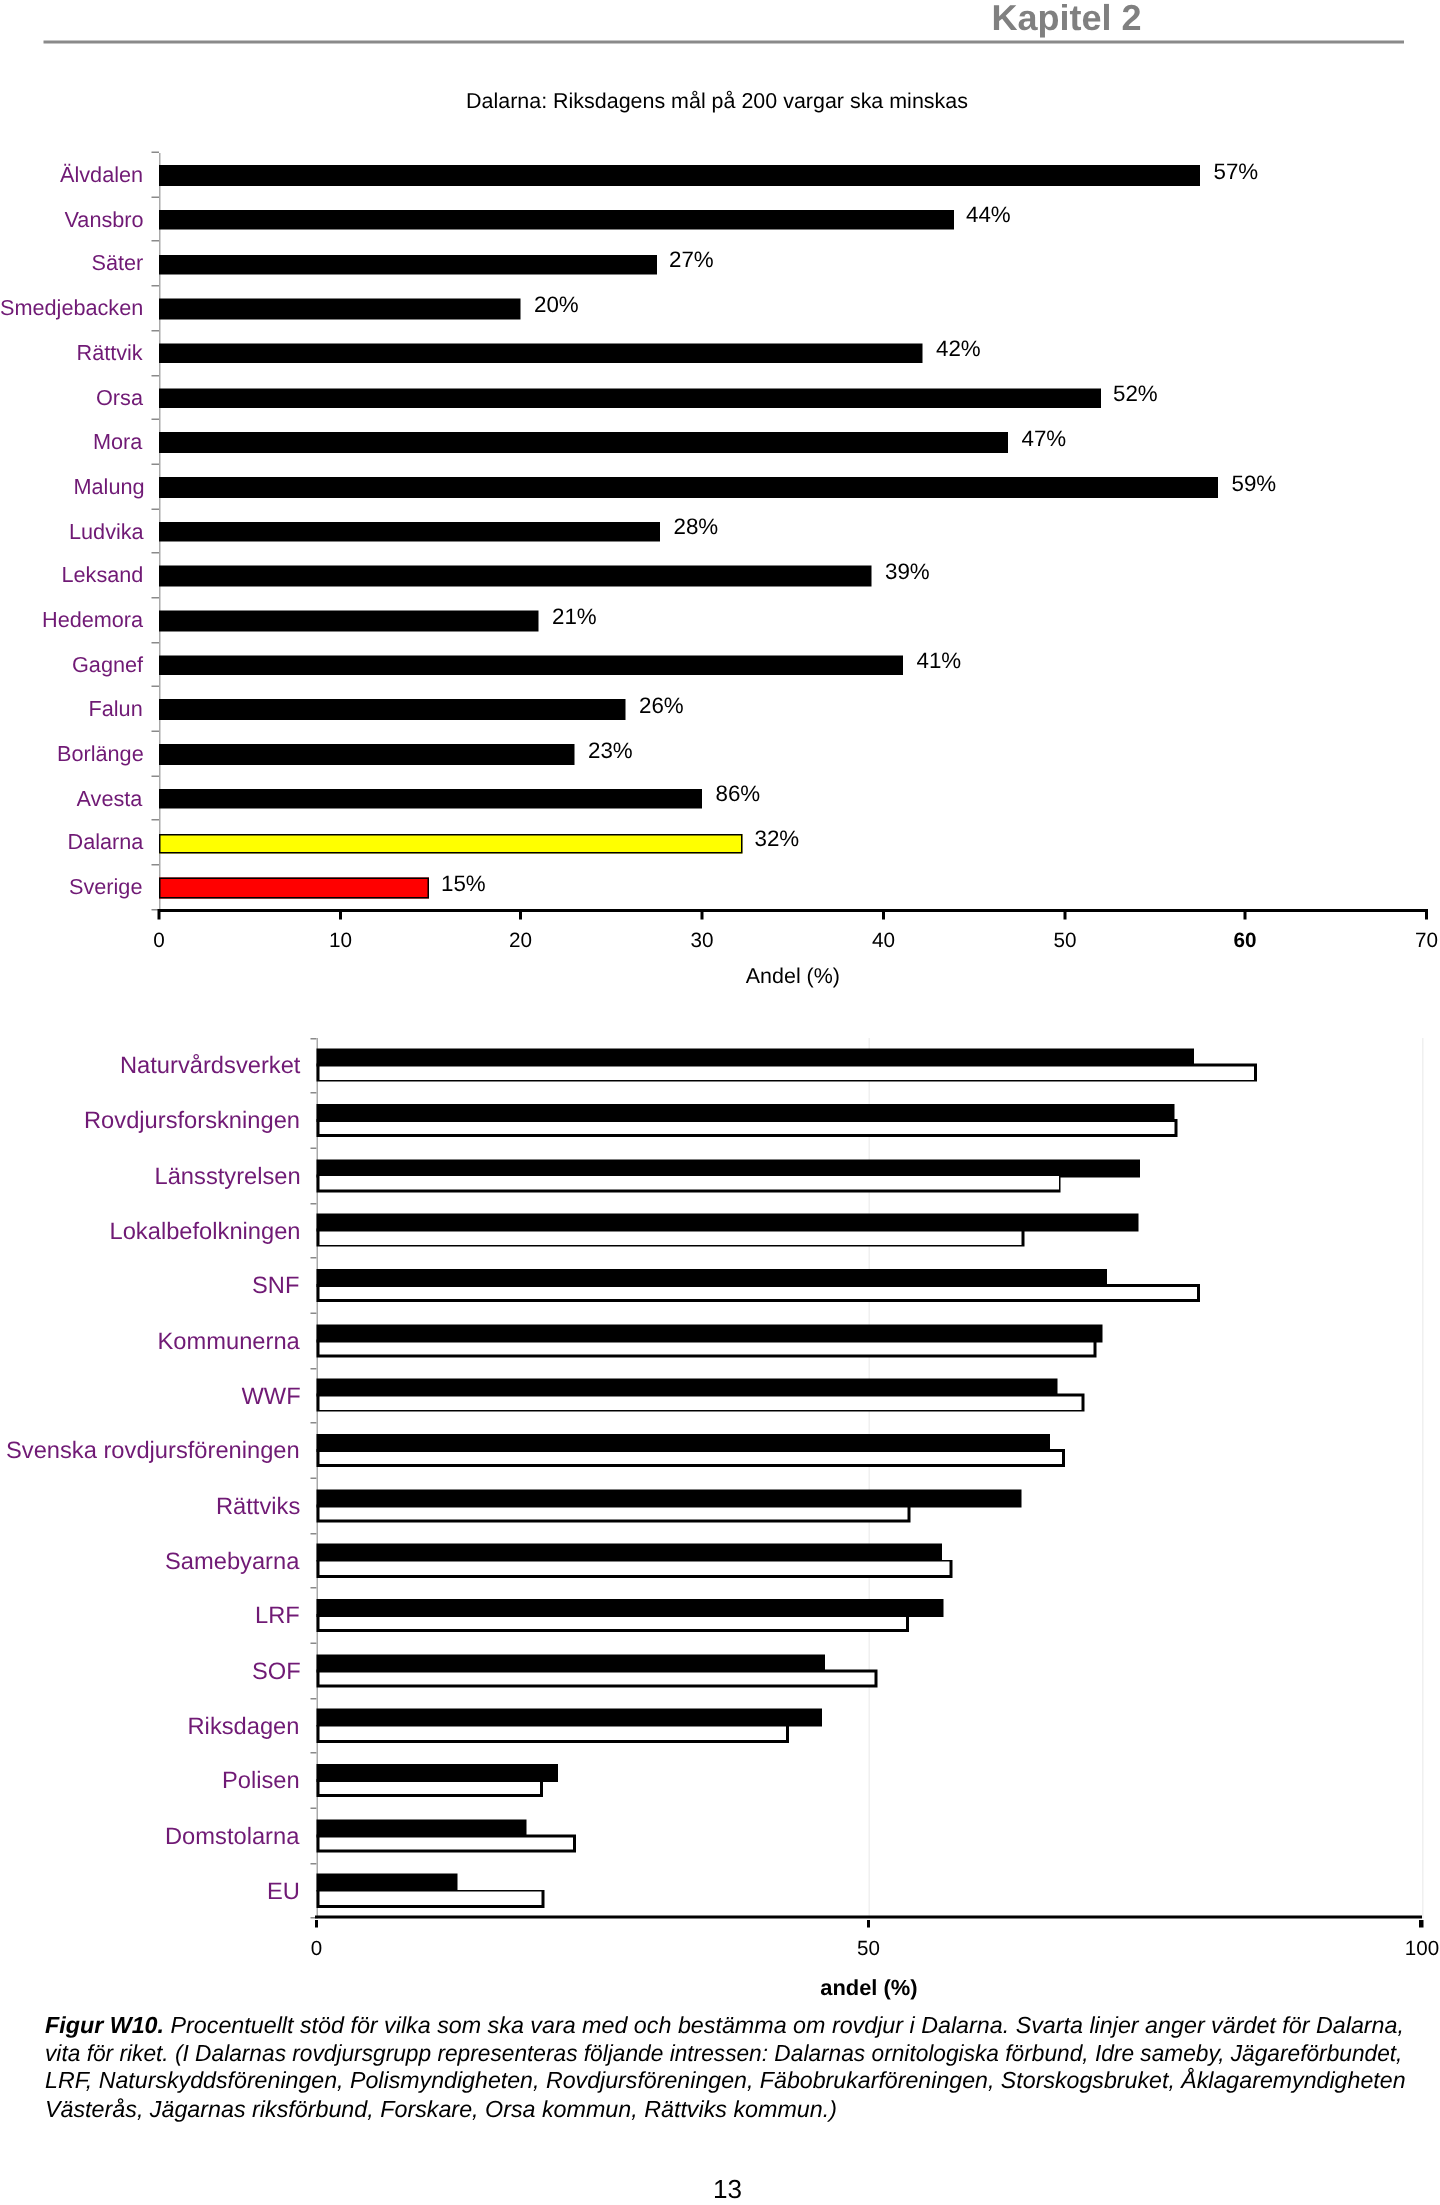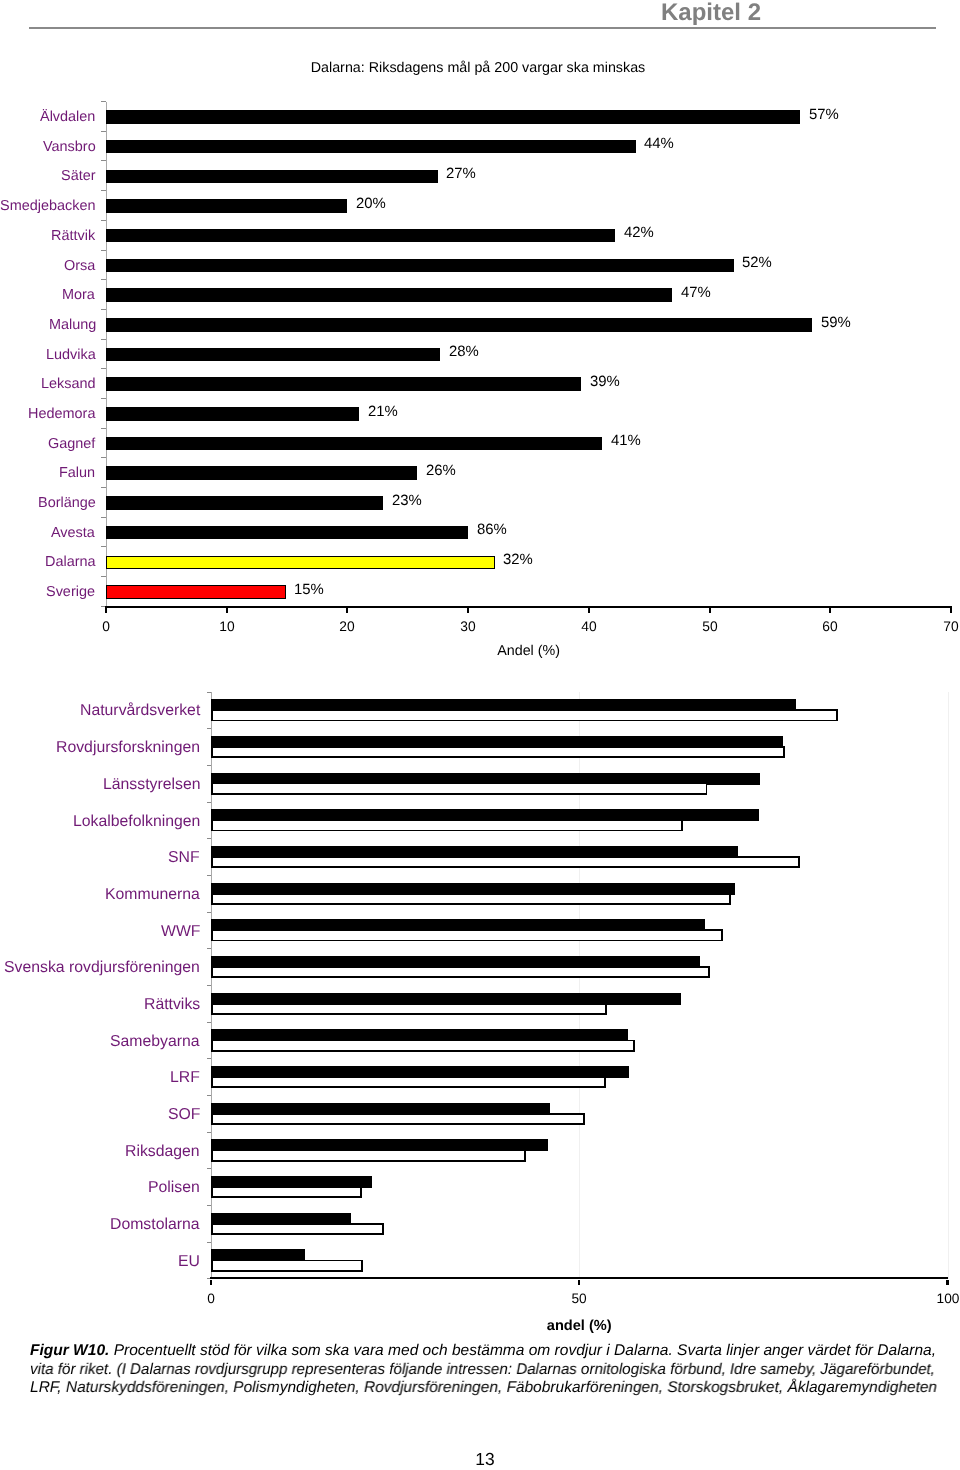--- a/index.html
+++ b/index.html
@@ -145,21 +145,21 @@
       <div class="tick-lbl" style="left: 196.543px; top: 619.8px; width: 60px;">10</div>
       <div class="tick" style="left: 346.286px; top: 608.3px; width: 2px; height: 5px;"></div>
       <div class="tick-lbl" style="left: 317.286px; top: 619.8px; width: 60px;">20</div>
       <div class="tick" style="left: 467.029px; top: 608.3px; width: 2px; height: 5px;"></div>
       <div class="tick-lbl" style="left: 438.029px; top: 619.8px; width: 60px;">30</div>
       <div class="tick" style="left: 587.771px; top: 608.3px; width: 2px; height: 5px;"></div>
       <div class="tick-lbl" style="left: 558.771px; top: 619.8px; width: 60px;">40</div>
       <div class="tick" style="left: 708.514px; top: 608.3px; width: 2px; height: 5px;"></div>
       <div class="tick-lbl" style="left: 679.514px; top: 619.8px; width: 60px;">50</div>
       <div class="tick" style="left: 829.257px; top: 608.3px; width: 2px; height: 5px;"></div>
-      <div class="tick-lbl" style="left: 800.257px; top: 619.8px; width: 60px;">60</div>
+      <div class="tick-lbl" style="left: 800.257px; top: 619.8px; width: 60px; font-weight: bold;">60</div>
       <div class="tick" style="left: 950px; top: 608.3px; width: 2px; height: 5px;"></div>
       <div class="tick-lbl" style="left: 921px; top: 619.8px; width: 60px;">70</div>
       <div class="axis-title" style="left: 105.8px; top: 644.3px; width: 845.2px;">Andel (%)</div>
     </div>
 </div>
 
 <div class="abs" id="chart2">
   <div id="chart2-plot">
       <div class="gridline" style="left: 579.25px; top: 692px; height: 586.8px; background: rgb(240, 240, 240);"></div>
       <div class="gridline" style="left: 947.5px; top: 692px; height: 586.8px; background: rgb(240, 240, 240);"></div>
@@ -271,15 +271,16 @@
       <div class="tick" style="left: 946.4px; top: 1279.5px; width: 2.2px; height: 5px;"></div>
       <div class="tick-lbl tick-lbl-2" style="left: 917.5px; top: 1292px; width: 60px;">100</div>
       <div class="axis-title" style="left: 211px; top: 1319.1px; width: 736.5px; font-weight: bold; font-size: 14.6px; line-height: 14.6px;">andel (%)</div>
     </div>
 </div>
 
 <div id="fig-w10">
     <div class="cap-line" style="top: 0px; transform: scaleX(1.0006);"><b>Figur W10.</b><span> Procentuellt stöd för vilka som ska vara med och bestämma om rovdjur i Dalarna. Svarta linjer anger värdet för Dalarna,</span></div>
     <div class="cap-line" style="top: 18.6px; transform: scaleX(0.9755);"><span>vita för riket. (I Dalarnas rovdjursgrupp representeras följande intressen: Dalarnas ornitologiska förbund, Idre sameby, Jägareförbundet,</span></div>
     <div class="cap-line" style="top: 37.2px; transform: scaleX(0.9962);"><span>LRF, Naturskyddsföreningen, Polismyndigheten, Rovdjursföreningen, Fäbobrukarföreningen, Storskogsbruket, Åklagaremyndigheten</span></div>
+    <div class="cap-line" style="top: 55.8px; transform: scaleX(1.0005);"><span>Västerås, Jägarnas riksförbund, Forskare, Orsa kommun, Rättviks kommun.)</span></div>
   </div>
 
 <div id="page-number">13</div>
 
 </body></html>

